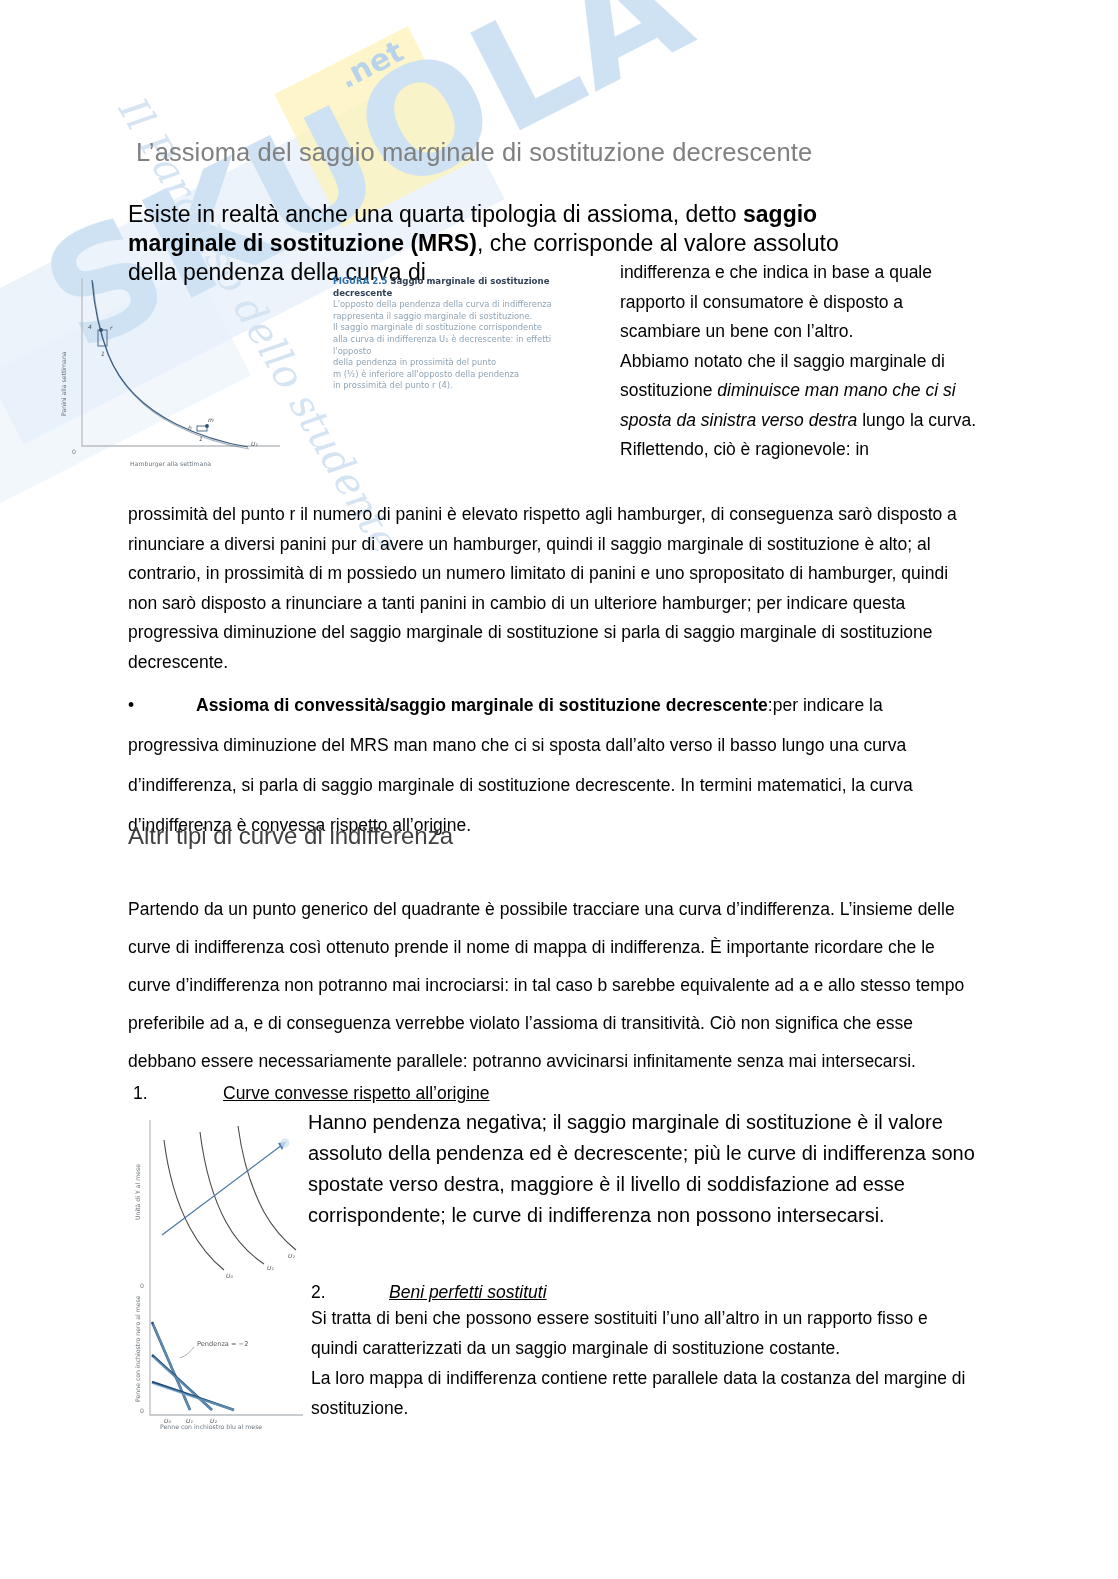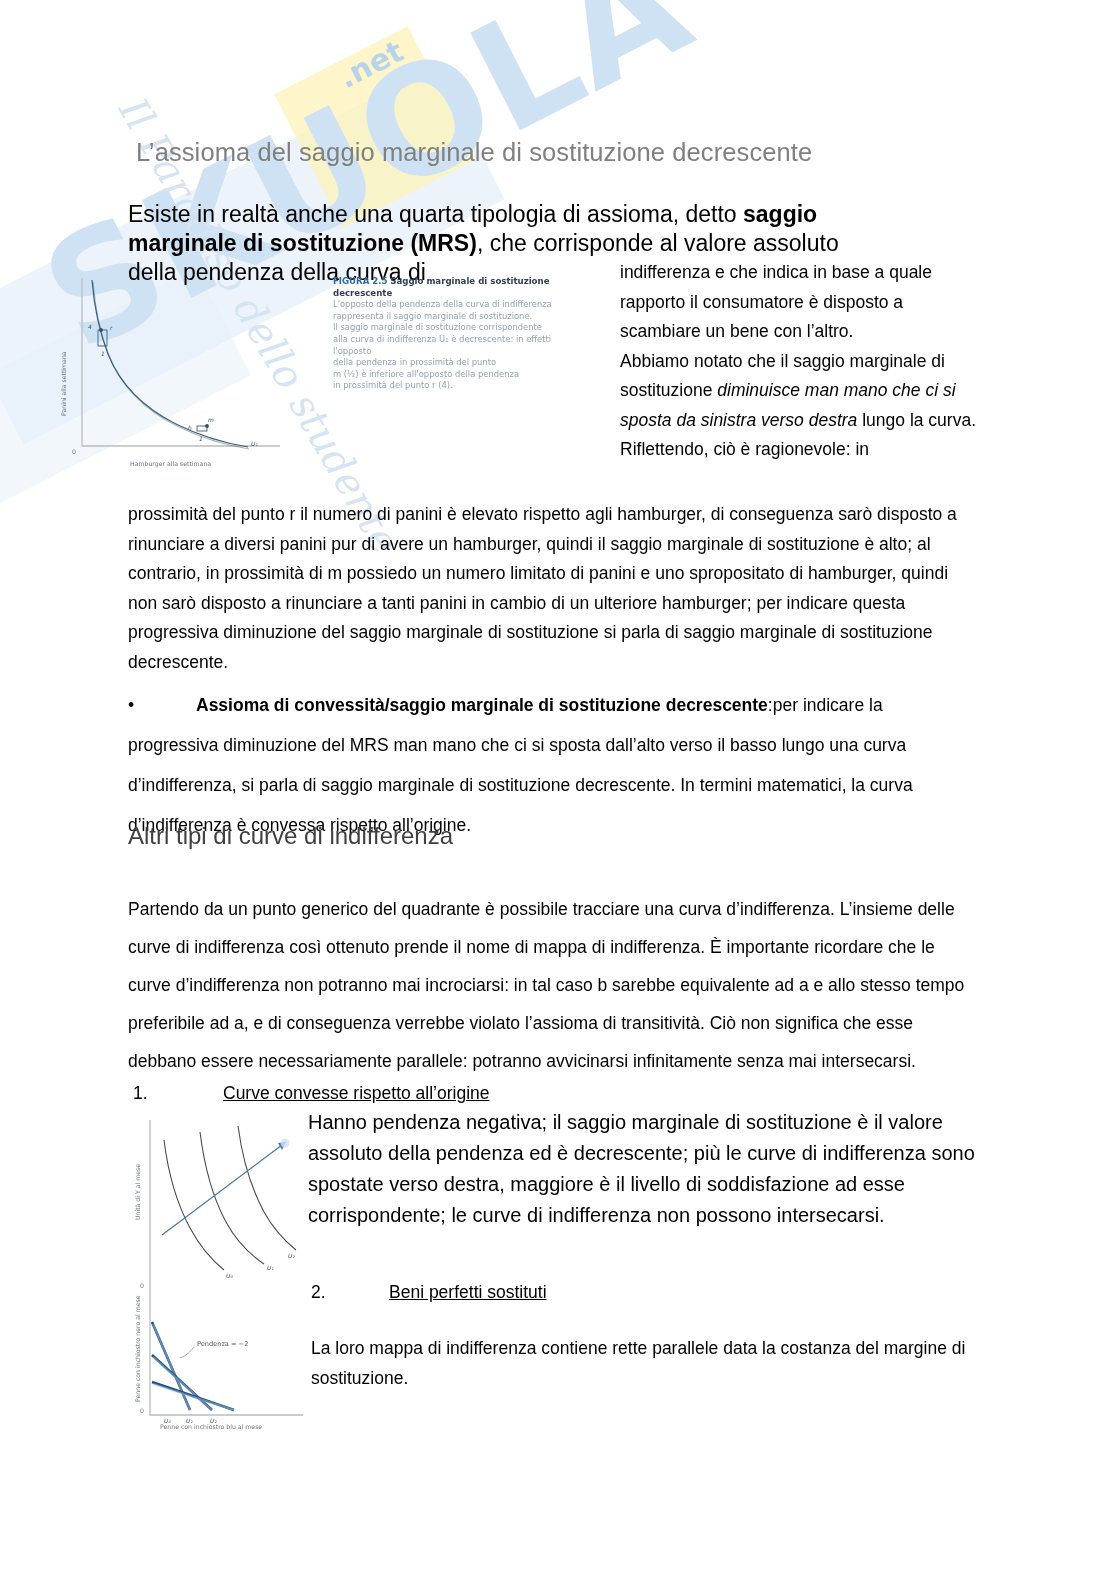--- a/index.html
+++ b/index.html
@@ -183,21 +183,21 @@
   }
   .list2 {
     position: absolute;
     left: 311px;
     top: 1278px;
     font-size: 17.5px;
     line-height: 28px;
     white-space: nowrap;
   }
   .list2 .num { display:inline-block; width:78px; }
-  .list2 .ttl { text-decoration: underline; }
+  .list2 .ttl { text-decoration: underline; font-style: italic; }
   .p-subst {
     position: absolute;
     left: 311px;
     top: 1303px;
     width: 660px;
     font-size: 17.5px;
     line-height: 30px;
   }
 
   .bullet-dot { display:inline-block; width:68px; }
@@ -377,18 +377,18 @@
         <text class="axlabel" x="12" y="292" transform="rotate(-90 12 292)">Penne con inchiostro nero al mese</text>
         <text class="axlabel" x="12" y="303">0</text>
         <text class="axlabel" x="32" y="319">Penne con inchiostro blu al mese</text>
       </svg>
     </div>
 
     <div class="list2">
       <span class="num">2.</span><span class="ttl">Beni perfetti sostituti</span>
     </div>
     <div class="p-subst">
-      <br>
+      <span>Si tratta di beni che possono essere sostituiti l’uno all’altro in un rapporto fisso e quindi caratterizzati da un saggio marginale di sostituzione costante.</span><br>
       <span>La loro mappa di indifferenza contiene rette parallele data la costanza del margine di sostituzione.</span>
     </div>
 
   </div>
 </div>
 
 </body></html>

